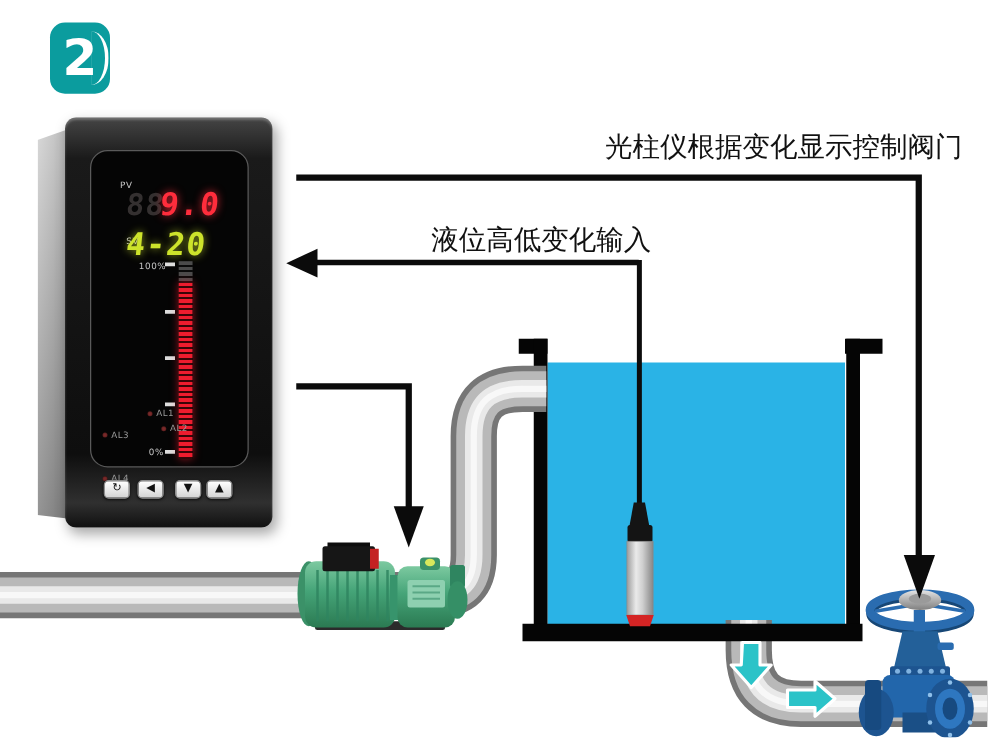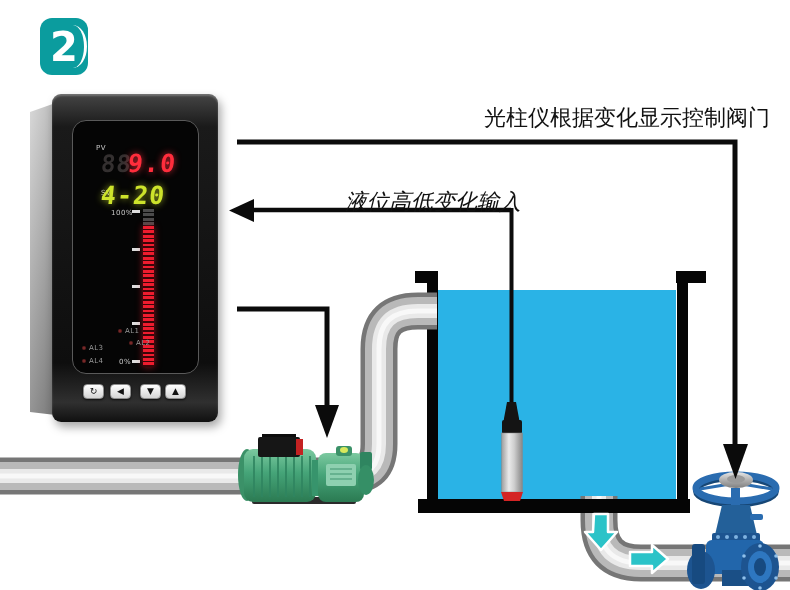--- a/index.html
+++ b/index.html
@@ -25,21 +25,21 @@
     border-right:3px solid #fff;border-radius:0 100% 100% 0 / 0 50% 50% 0;}
   .banner{position:absolute;left:86px;top:28px;width:667px;height:37px;
     background:var(--banner-teal);border-radius:0 20px 10px 0;z-index:5;
     display:flex;align-items:center;padding-left:16px;color:#fff;font-size:24px;
     letter-spacing:.5px;font-weight:600;white-space:nowrap;}
   .banner .b{font-weight:900;}
 
   
   .note{position:absolute;color:#111;font-size:22px;z-index:4;white-space:nowrap;}
   .note-valve{left:484px;top:103px;}
-  .note-level{left:345px;top:187px;font-style:italic;}
+  .note-level{left:345px;top:177px;}
 
   
   .scene{position:absolute;left:0;top:0;z-index:2;}
 
   
   .device{position:absolute;left:30px;top:94px;width:188px;height:328px;z-index:3;}
   .device-side{position:absolute;left:0;top:6px;width:34px;height:316px;
     background:linear-gradient(100deg,#d9d9d9,#9c9c9c 55%,#6b6b6b);
     clip-path:polygon(0 12px,100% 0,100% 100%,0 calc(100% - 4px));}
   .device-front{position:absolute;left:22px;top:0;width:166px;height:328px;
@@ -240,21 +240,21 @@
           <span class="al-label">AL1</span>
         </div>
         <div class="alarm" style="top:218px;margin-left:47px;">
           <span class="dot"></span>
           <span class="al-label">AL2</span>
         </div>
         <div class="alarm" style="top:223px;">
           <span class="dot"></span>
           <span class="al-label">AL3</span>
         </div>
-        <div class="alarm" style="top:236px;">
+        <div class="alarm" style="top:258px;">
           <span class="dot"></span>
           <span class="al-label">AL4</span>
         </div>
       </div>
 
       <div class="keypad-btn" style="left:31px;">↻</div>
       <div class="keypad-btn" style="left:58px;">◀</div>
       <div class="keypad-btn" style="left:88px;">▼</div>
       <div class="keypad-btn" style="left:113px;">▲</div>
     </div>

